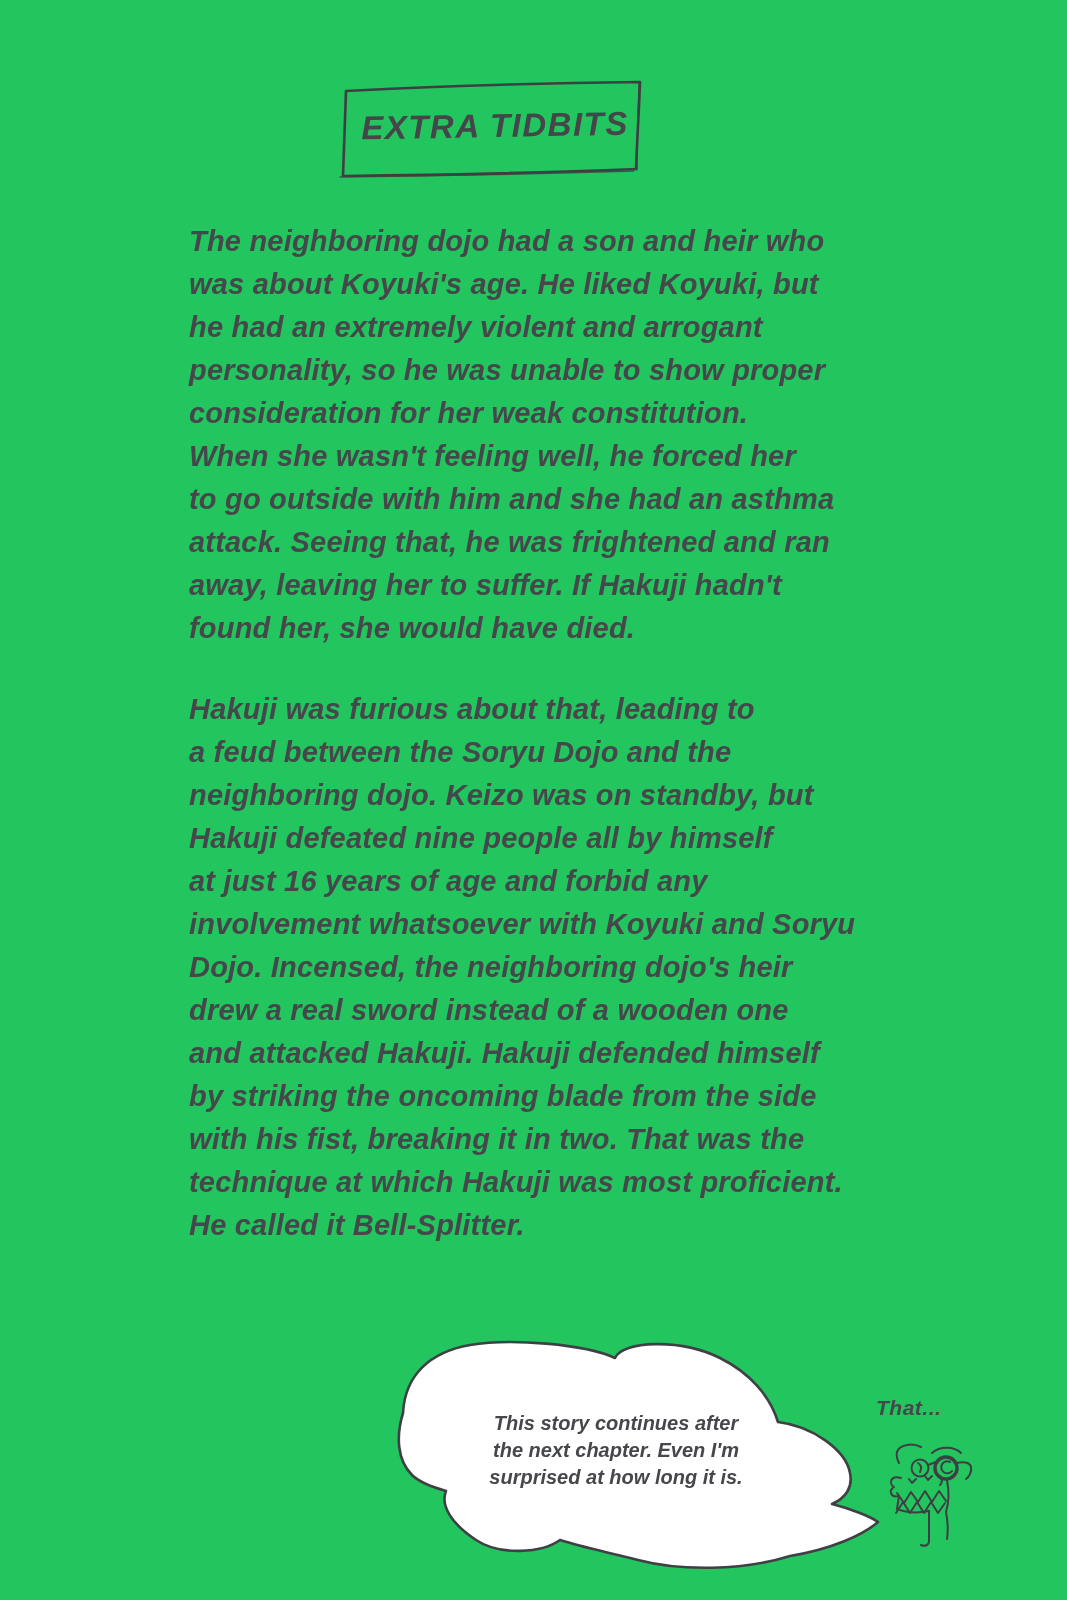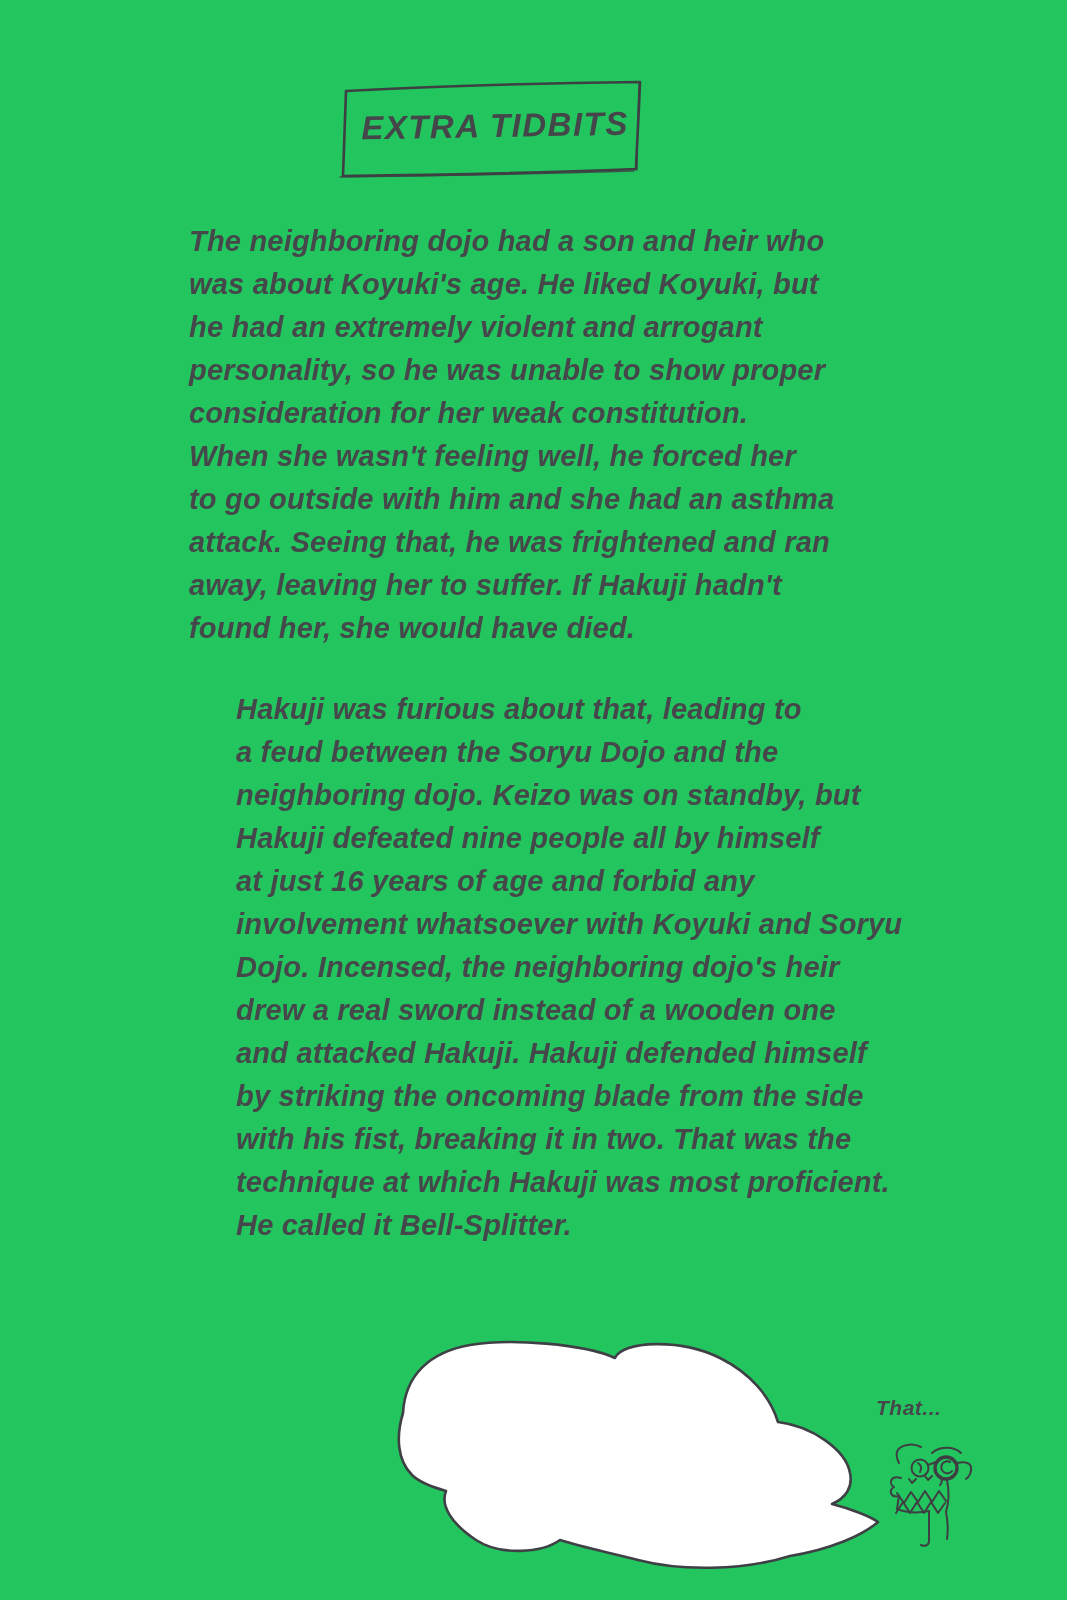--- a/index.html
+++ b/index.html
@@ -39,21 +39,21 @@
   }
   .para {
     position: absolute;
     left: 189px;
     white-space: pre;
     font-size: 29px;
     line-height: 43px;
     letter-spacing: 0.2px;
   }
   .para-1 { top: 220px; }
-  .para-2 { top: 688px; margin-left: 47px; }
+  .para-2 { top: 688px; }
   .bottom-art-svg {
     position: absolute;
     left: 380px;
     top: 1310px;
     width: 620px;
     height: 290px;
   }
   .bubble-text {
     position: absolute;
     left: 436px;
@@ -152,16 +152,19 @@
       <path d="M 517 183 L 524 193 L 531 182 L 538 192 L 545 181 L 552 192 L 559 181 L 566 191"></path>
       <path d="M 516 203 L 523 192 L 530 203 L 537 192 L 544 203 L 551 192 L 558 203 L 565 193"></path>
 
       <path d="M 567 170 C 569 180 569 192 566 202"></path>
       <path d="M 517 199 C 527 203 539 203 549 201"></path>
       <path d="M 549 201 L 549 231 C 549 235 545 237 541 235"></path>
       <path d="M 566 202 C 568 212 568 222 567 229"></path>
     </g>
   </svg>
 
+  <div class="bubble-text hand">This story continues after
+the next chapter. Even I'm
+surprised at how long it is.</div>
 
   <div class="sorry hand">That...</div>
 
 </div>
 
 </body></html>

